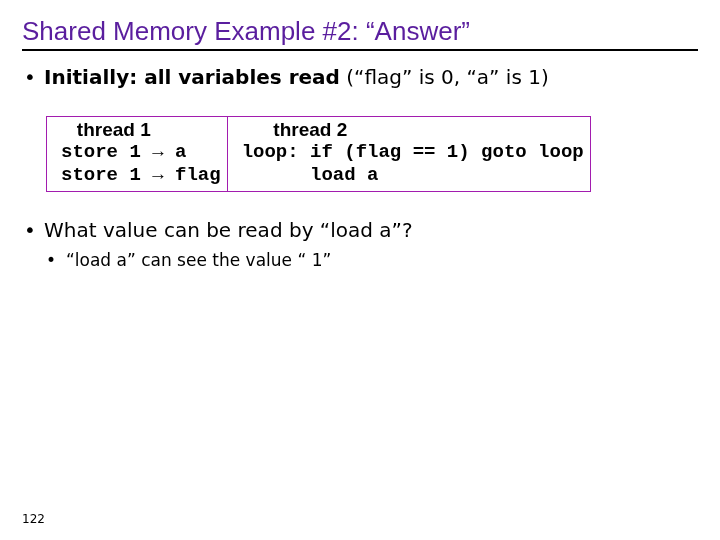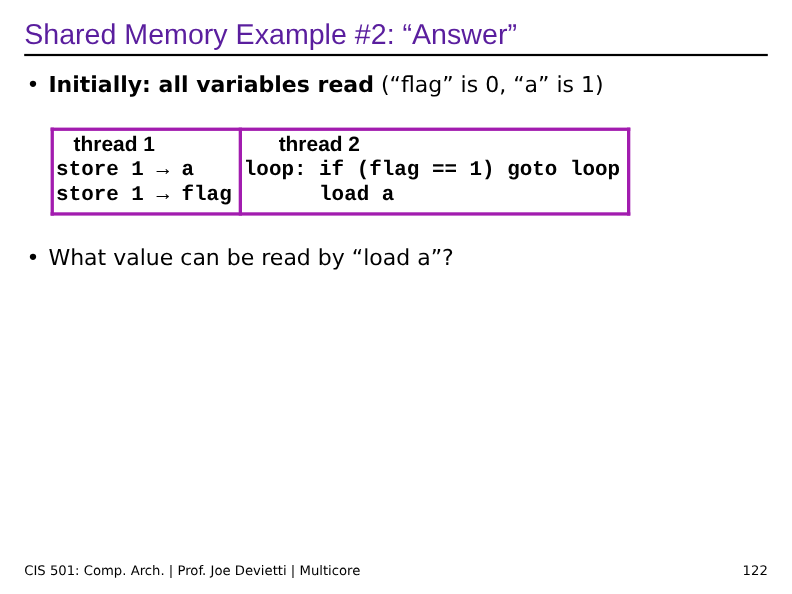--- a/index.html
+++ b/index.html
@@ -42,23 +42,23 @@
   }
   ul.b2>li::before{
     content:"•";
     position:absolute;left:2px;top:0;
     font-size:17px;
   }
   .bold{font-weight:700}
   .code-wrap{margin:26px 0 26px 24px}
   .code-table{border-collapse:collapse}
   .code-table td{
-    border:3px solid #a21caf;
+    border:1px solid #a21caf;
     vertical-align:top;
-    padding:2px 6px 4px 2px;
+    padding:2px 6px 4px 14px;
   }
   .hdr{
     font-family:Verdana,sans-serif;
     font-weight:700;
     font-size:19px;
     white-space:pre;
   }
   .mono{
     font-family:Liberation Mono, monospace;
     font-weight:700;
@@ -103,20 +103,22 @@
       load a</div>
         </td>
       </tr>
     </tbody>
       </table>
   </div>
 
   <ul class="b1">
     <li>
       <span>What value can be read by “load a”?</span>
+      <ul class="b2">
+        <li>“load a” can see the value “ 1”</li>
+      </ul>
     </li>
   </ul>
 </div>
 
 <div class="footer">
-  <span>CIS 501: Comp. Arch.  |  Prof. Joe Devietti  |  Multicore</span>
   <span>122</span>
 </div>
 
 </body></html>

